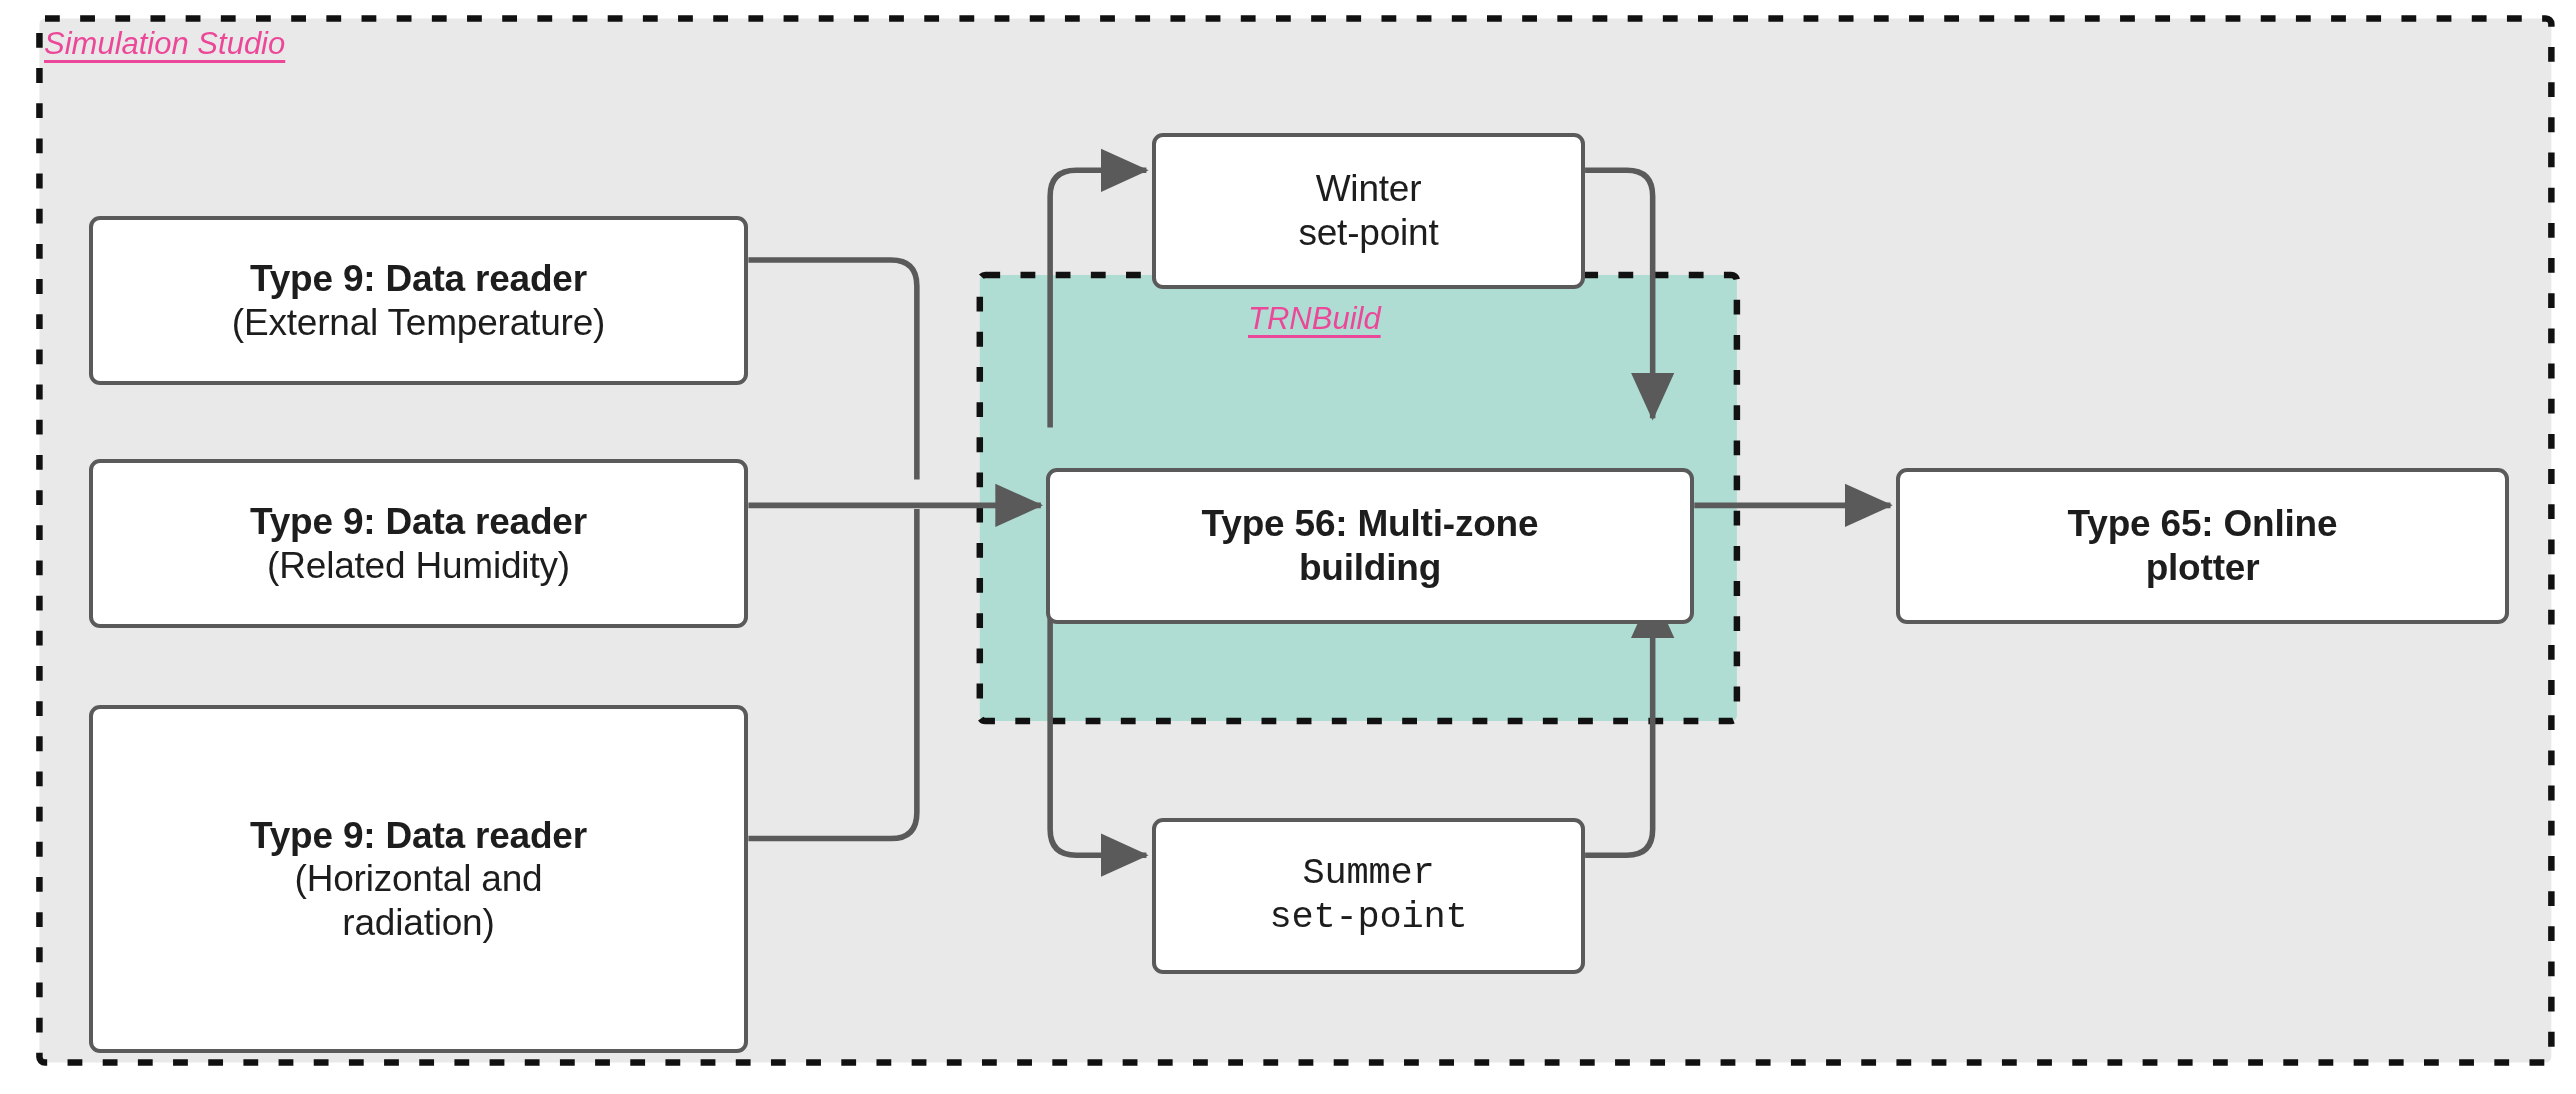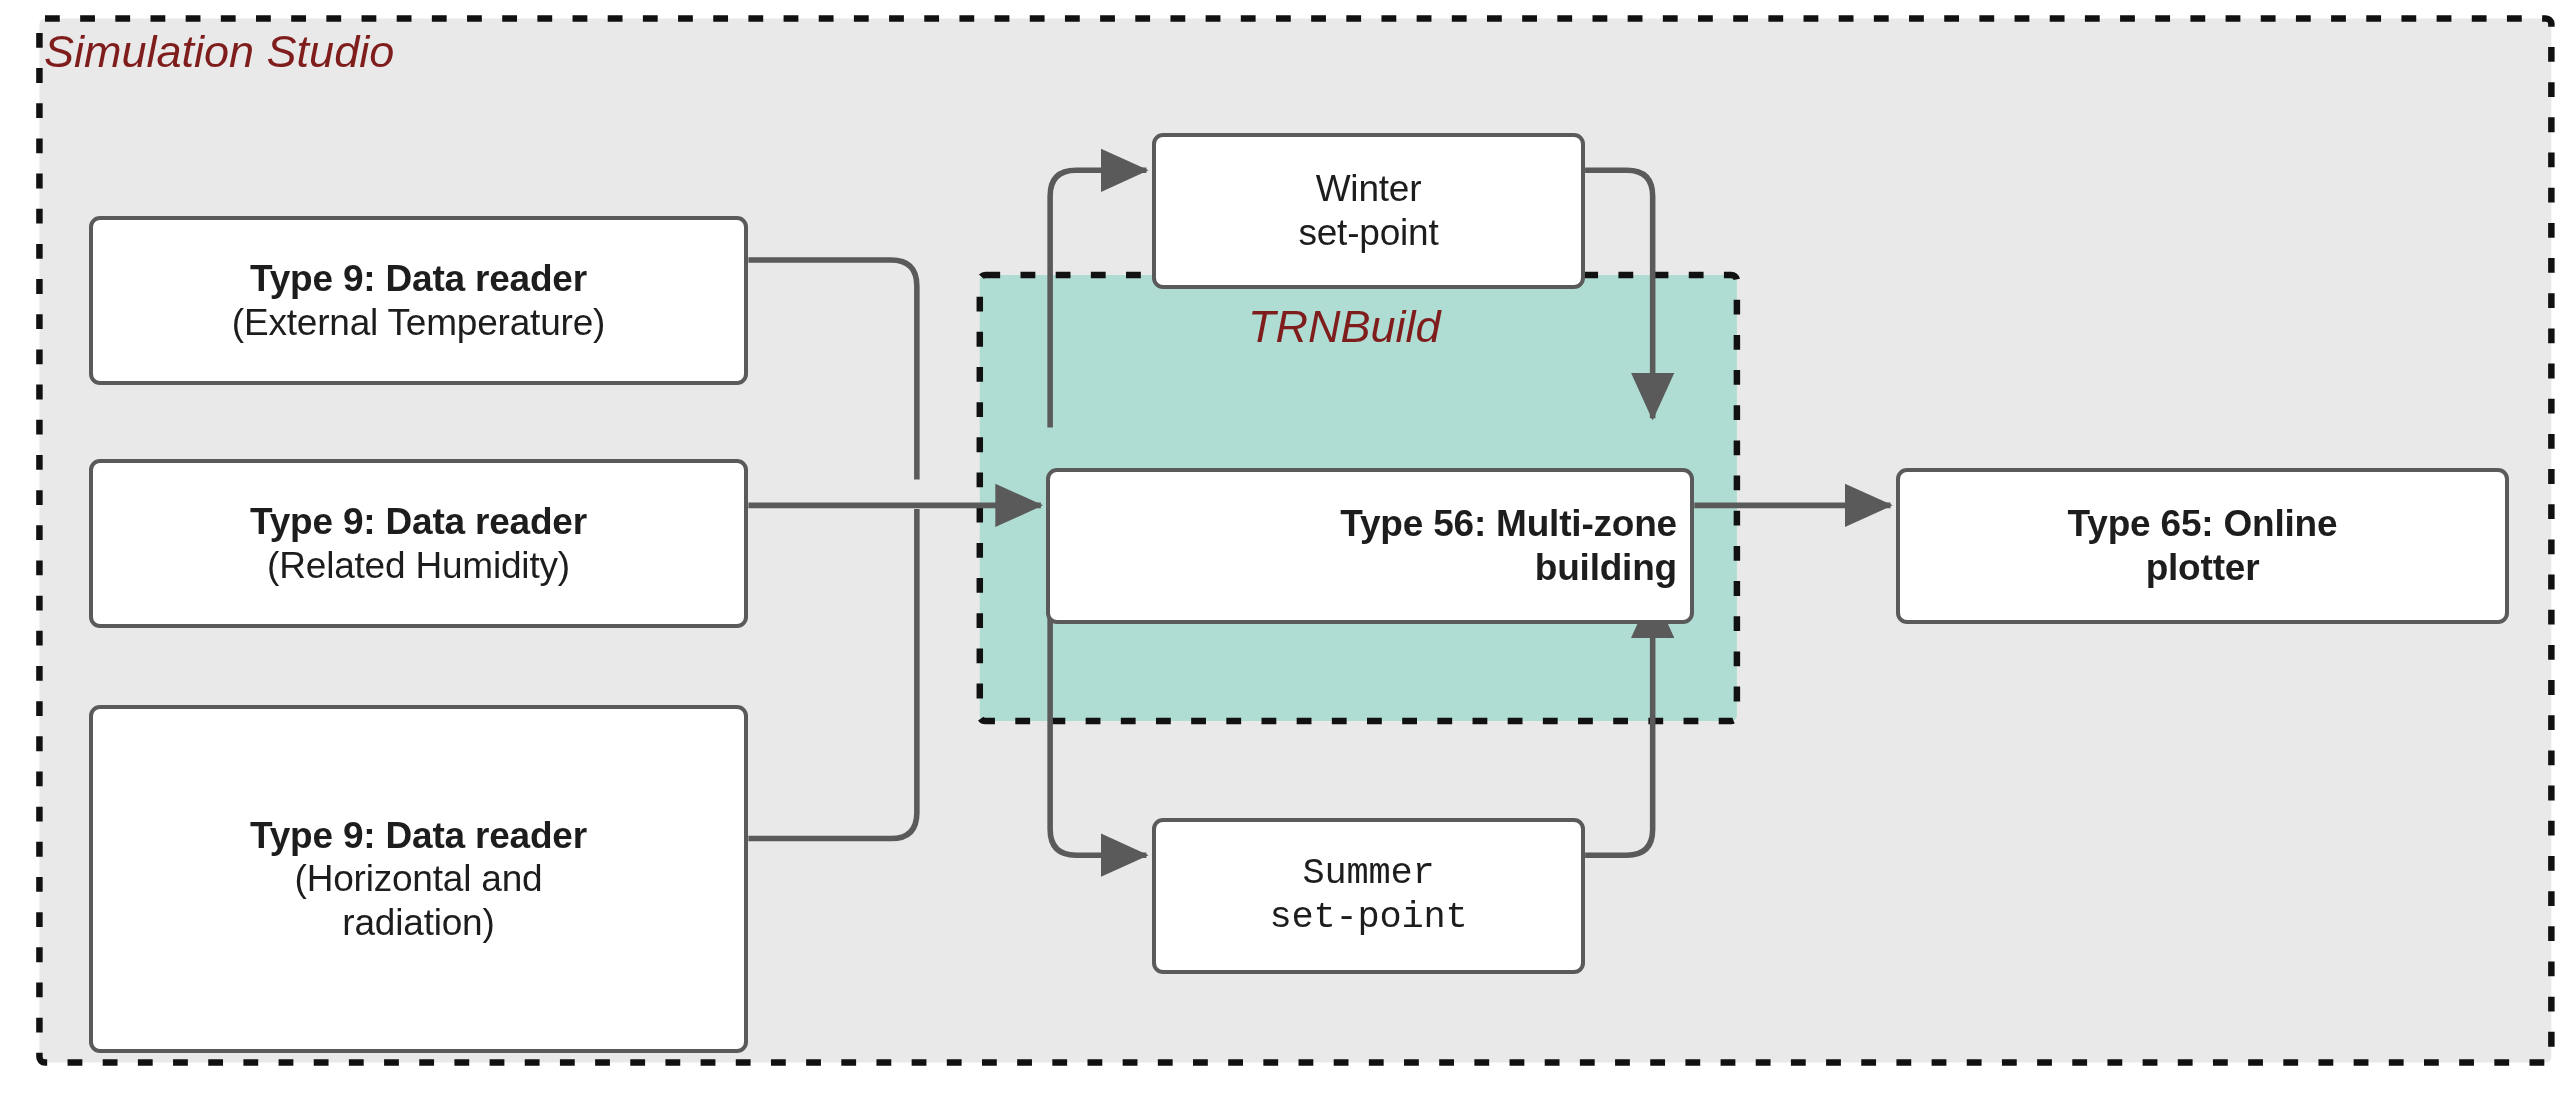--- a/index.html
+++ b/index.html
@@ -8,22 +8,22 @@
   svg.layer{position:absolute;left:0;top:0;width:2576px;height:1094px;}
 
   .node{position:absolute;box-sizing:border-box;background:#ffffff;
         border:4.6px solid #5a5a5a;border-radius:11px;
         display:flex;flex-direction:column;align-items:center;justify-content:center;
         text-align:center;color:#1d1d1d;line-height:1.18;padding:5.6px 13px;margin-top:40px;}
   .node .l1{font-size:37px;font-weight:bold;letter-spacing:-0.2px;}
   .node .l2{font-size:37px;font-weight:normal;letter-spacing:-0.2px;}
   .node.plain .l1{font-weight:normal;}
 
-  .grouplabel{position:absolute;font-style:italic;font-size:45px;color:#7f1d1d;
-              text-underline-offset:5.6px;white-space:nowrap;}
+  .grouplabel{position:absolute;font-style:italic;font-size:31px;color:#ec4899;
+              text-decoration:underline;text-underline-offset:5.6px;white-space:nowrap;}
 </style>
 </head>
 <body>
 
 <div id="stage">
 
   <svg class="layer" viewBox="0 0 2782 1182">
     <defs>
       <marker id="arrowR" markerWidth="9" markerHeight="9" refX="8.2" refY="4.5" orient="auto" markerUnits="strokeWidth">
         <path d="M0,0.6 L8.6,4.5 L0,8.4 z" fill="#5a5a5a"></path>
@@ -76,21 +76,21 @@
   <div class="node plain" style="left:1152px; top:93px; width:433px; height:156px;">
     <span class="l1">Winter</span>
     <span class="l2">set-point</span>
   </div>
 
   <div class="node plain" style="left:1152px; top:778px; width:433px; height:156px;font-family:Liberation Mono, monospace;">
     <span class="l1">Summer</span>
     <span class="l2">set-point</span>
   </div>
 
-  <div class="node" style="left:1046px; top:428px; width:648px; height:156px;align-items:flex-end;">
+  <div class="node" style="left:1046px; top:428px; width:648px; height:156px;">
     <span class="l1">Type 56: Multi-zone</span>
     <span class="l1">building</span>
   </div>
 
   <div class="node" style="left:1896px; top:428px; width:613px; height:156px;">
     <span class="l1">Type 65: Online</span>
     <span class="l1">plotter</span>
   </div>
 
 </div>

